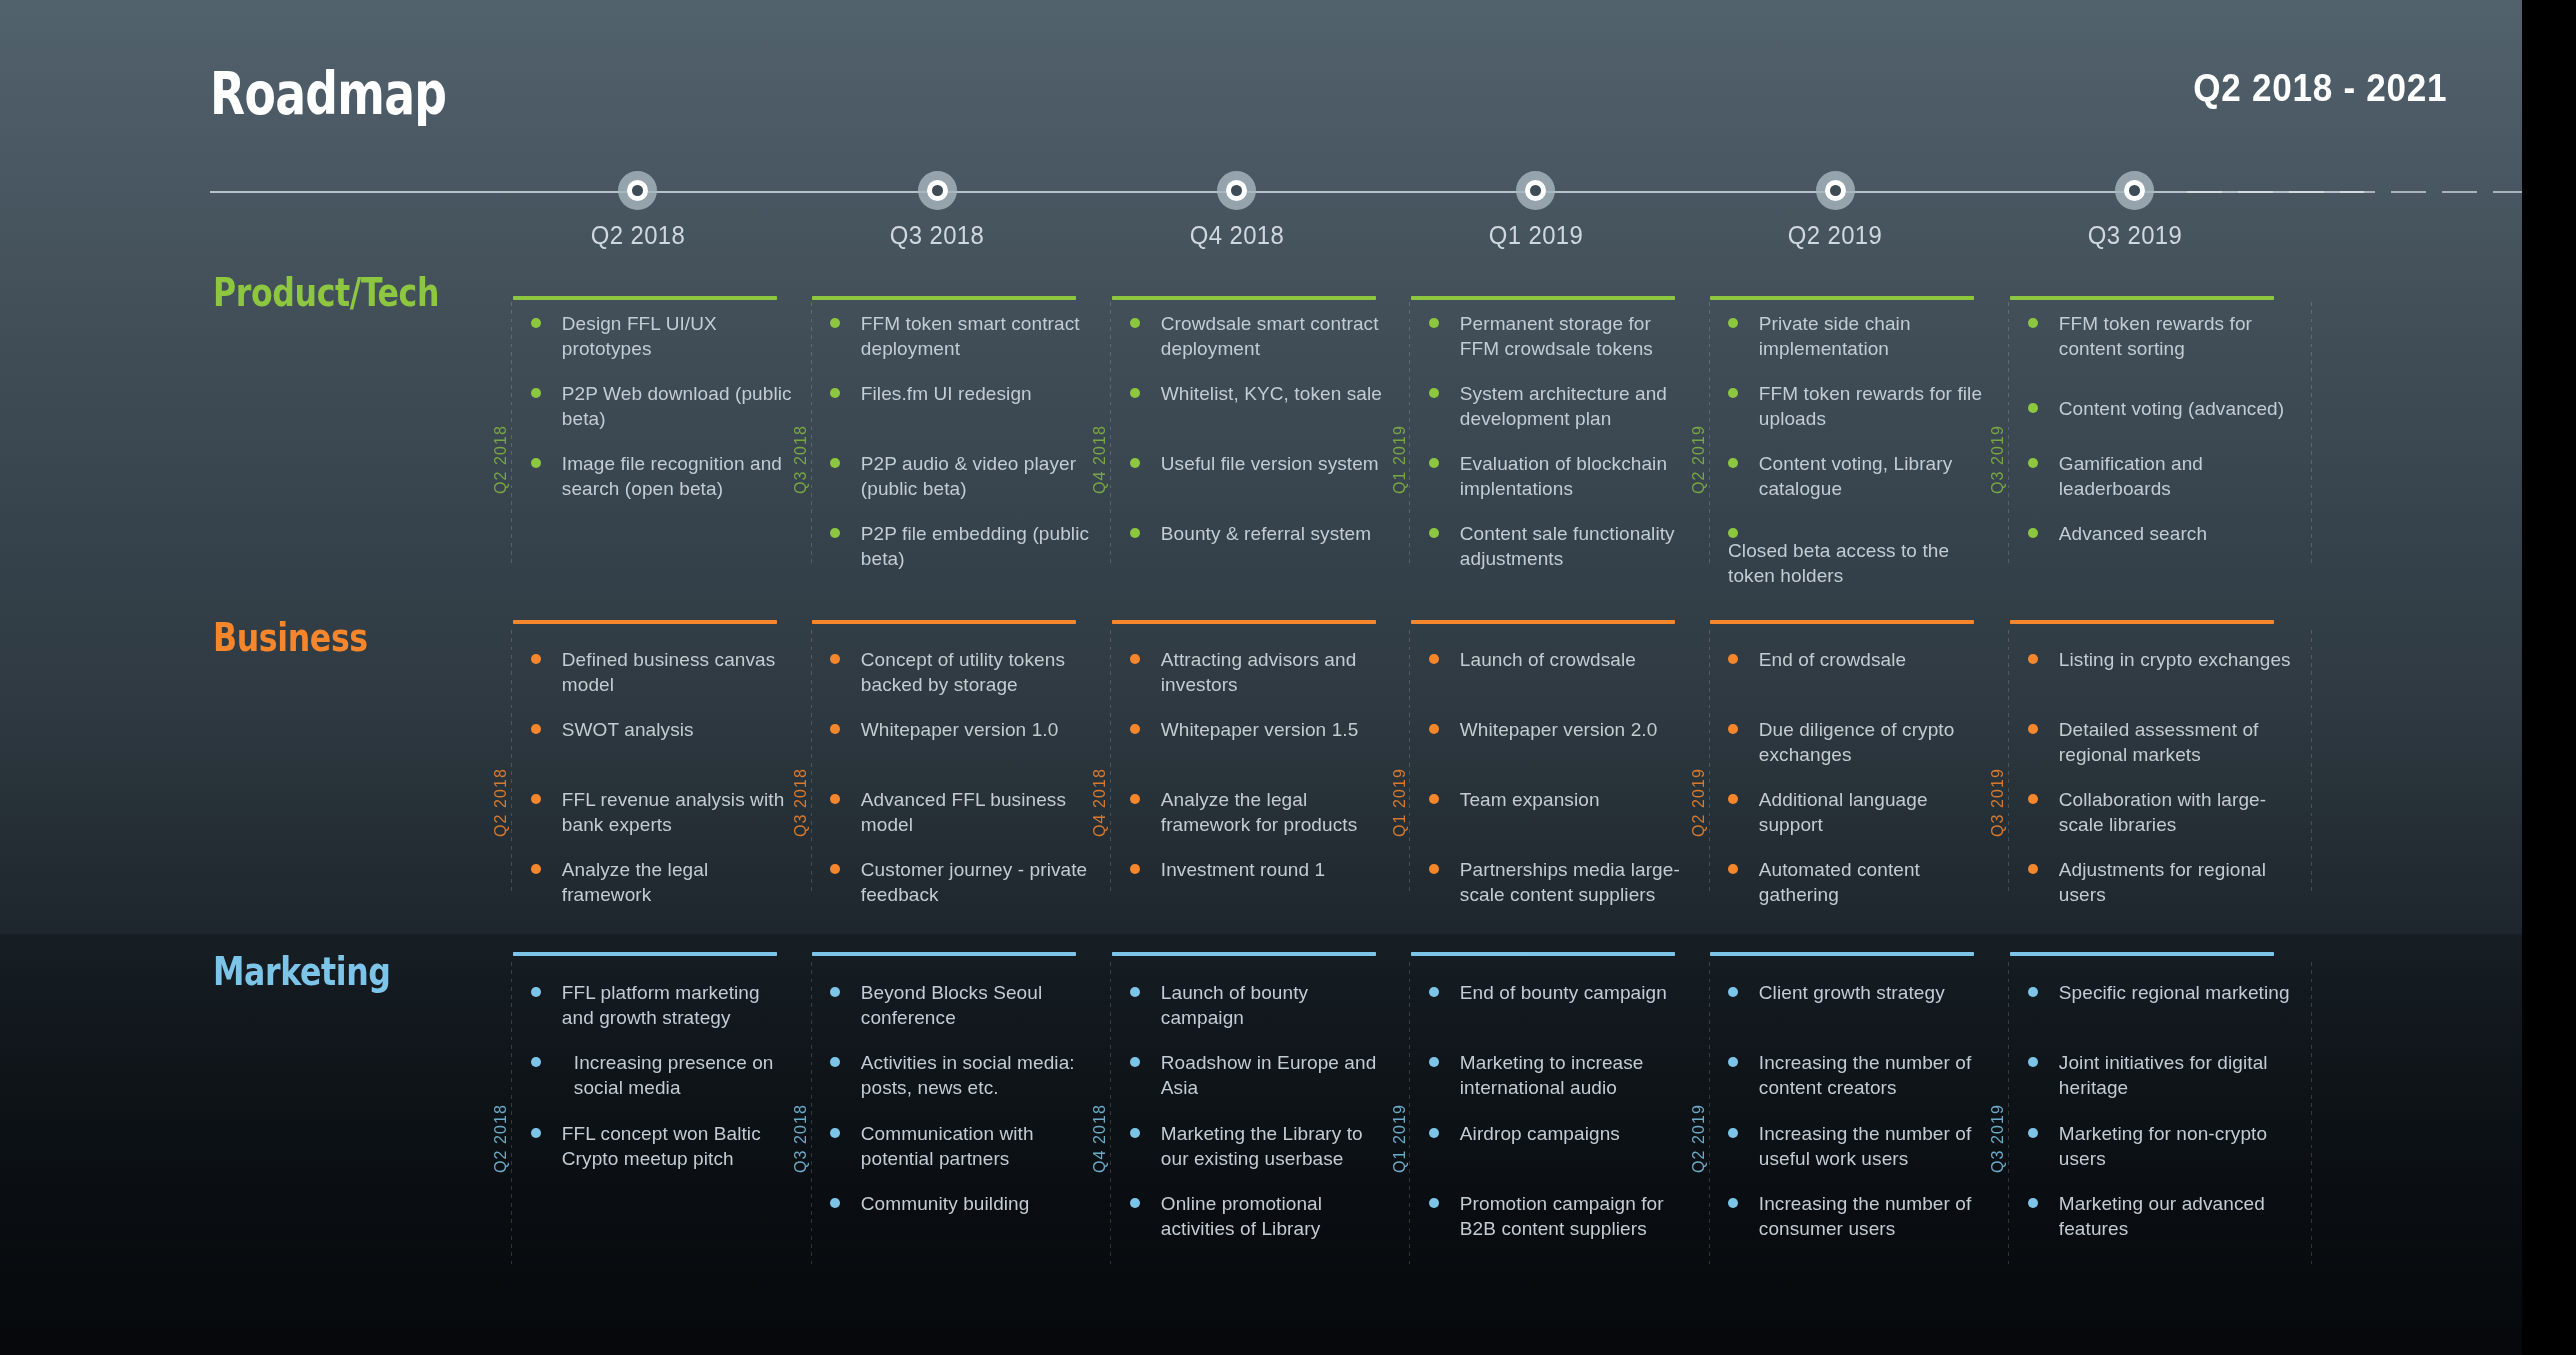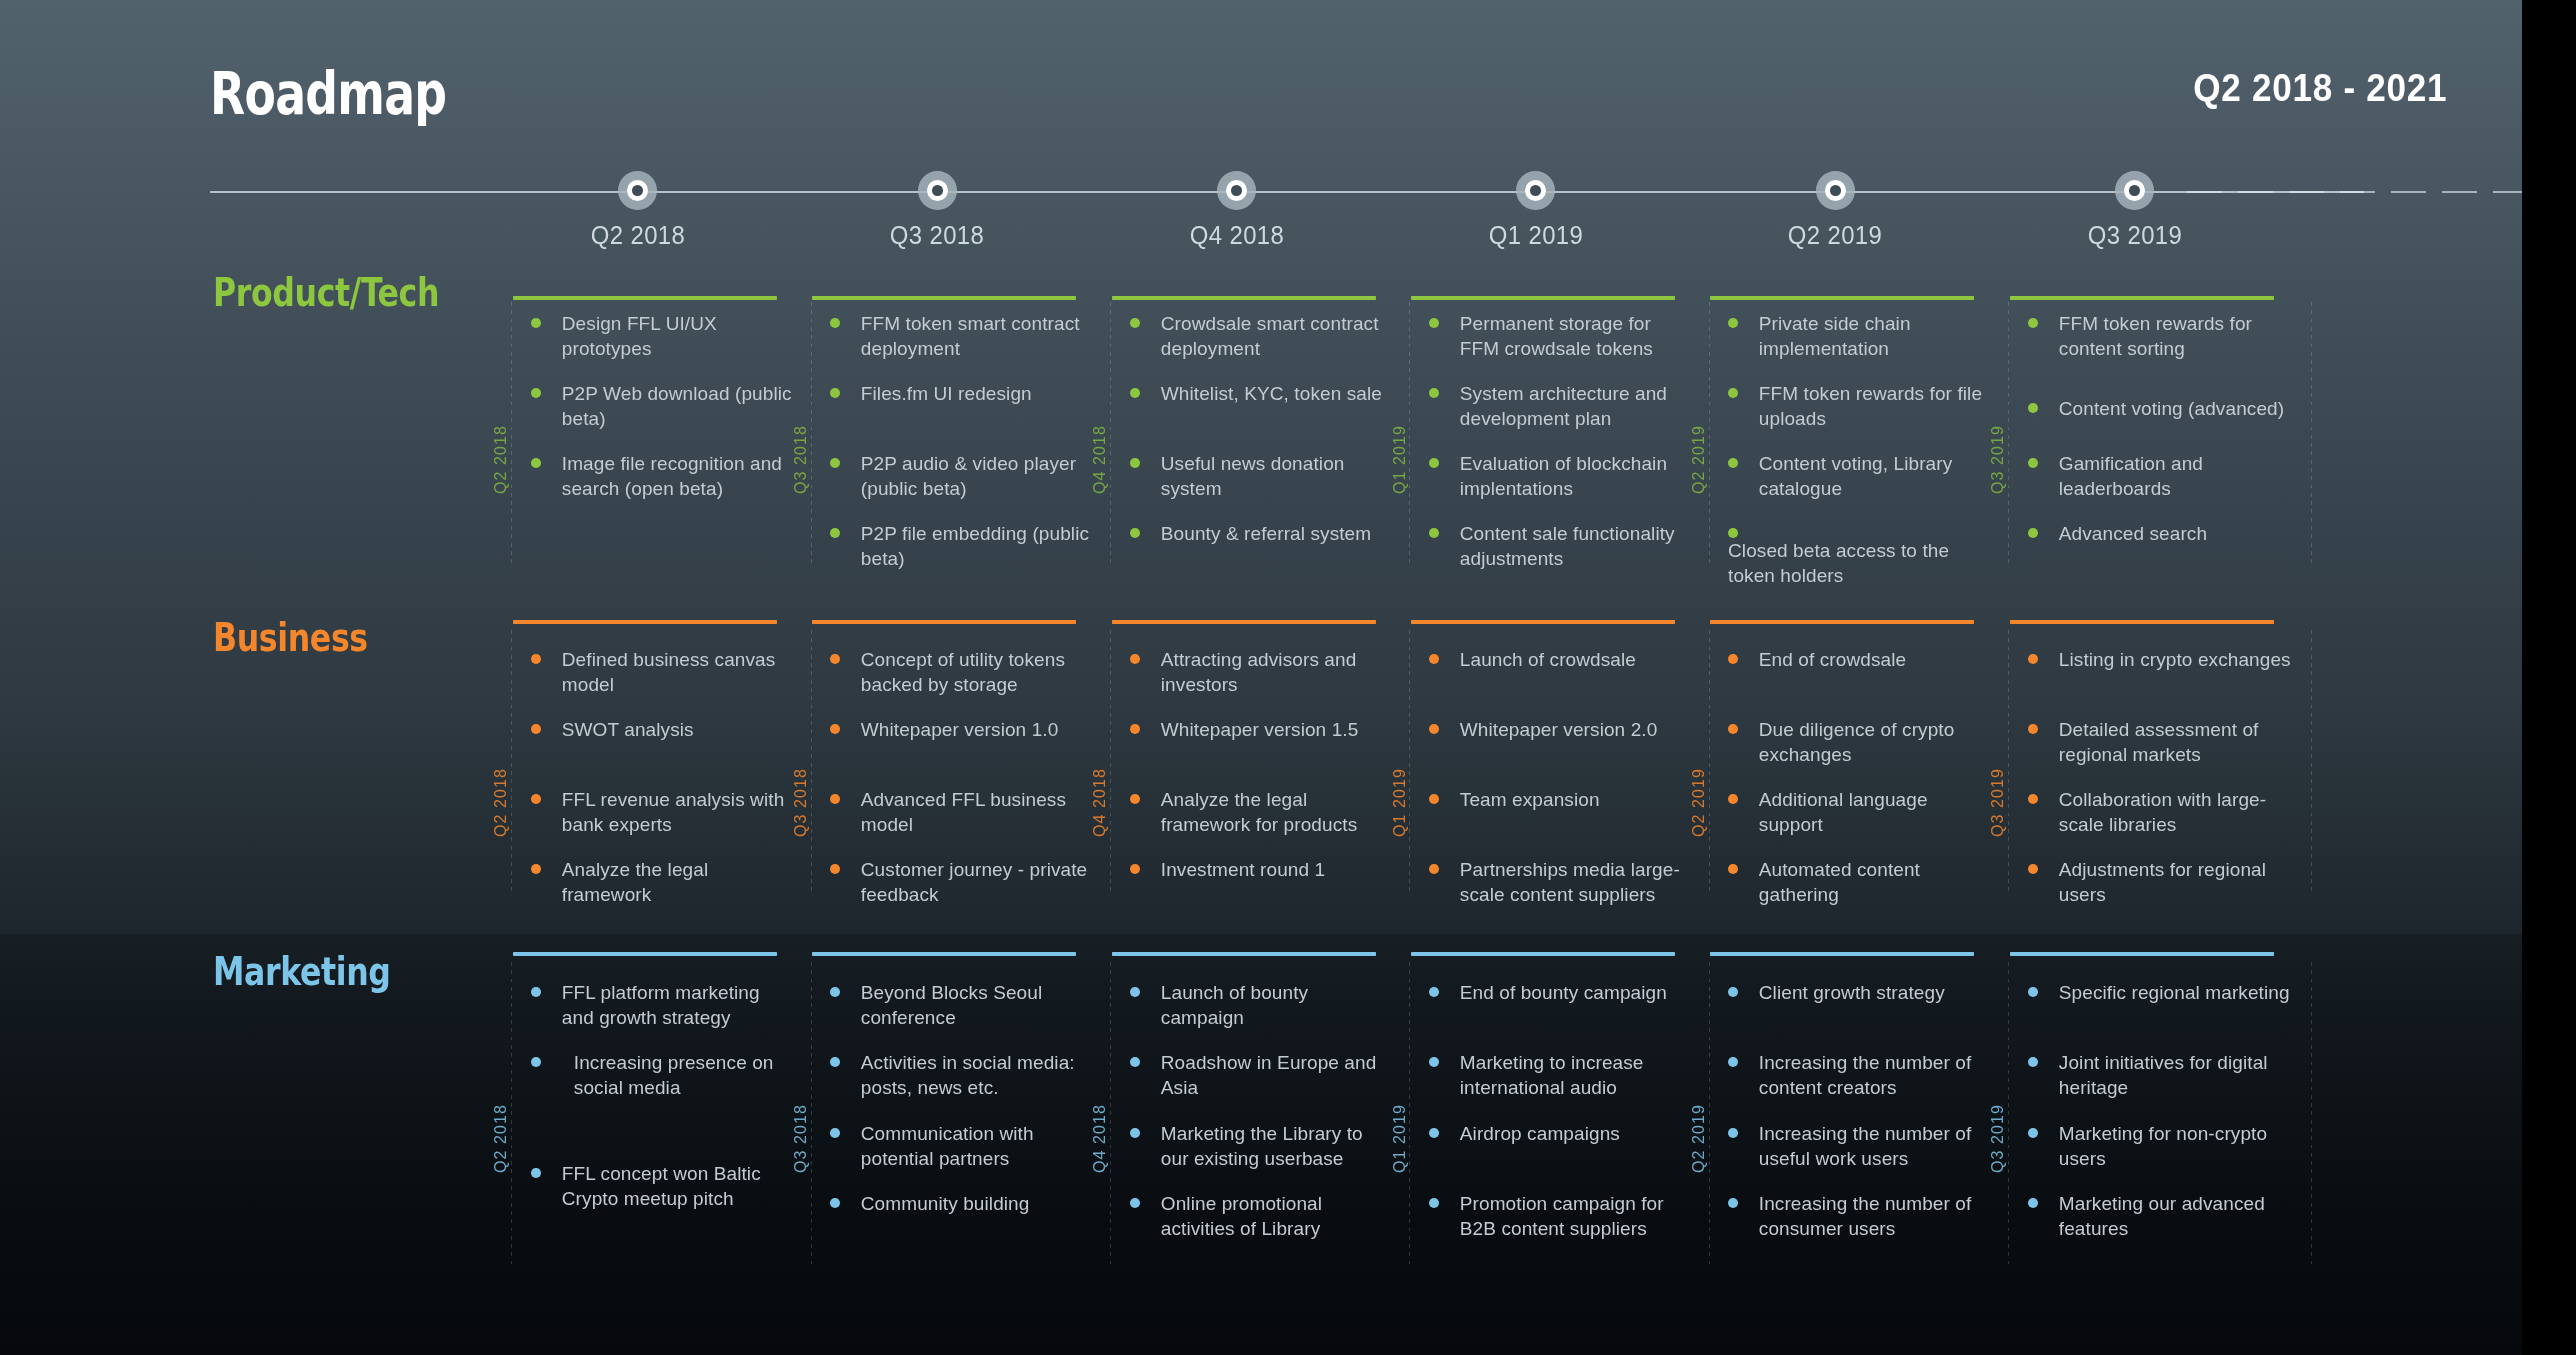--- a/index.html
+++ b/index.html
@@ -221,21 +221,21 @@
       <div class="bullet" style="left: 1130px; top: 311px; width: 265px;">
         <span class="dot" style="background: rgb(141, 198, 63);"></span>
         <span class="btxt">Crowdsale smart contract deployment</span>
       </div>
       <div class="bullet" style="left: 1130px; top: 381px; width: 265px;">
         <span class="dot" style="background: rgb(141, 198, 63);"></span>
         <span class="btxt">Whitelist, KYC, token sale</span>
       </div>
       <div class="bullet" style="left: 1130px; top: 451px; width: 265px;">
         <span class="dot" style="background: rgb(141, 198, 63);"></span>
-        <span class="btxt">Useful news donation system</span>
+        <span class="btxt">Useful file version system</span>
       </div>
       <div class="bullet" style="left: 1130px; top: 521px; width: 265px;">
         <span class="dot" style="background: rgb(141, 198, 63);"></span>
         <span class="btxt">Bounty &amp; referral system</span>
       </div>
       <div class="rule" style="left: 1411px; top: 296px; width: 264px; background: rgb(141, 198, 63);"></div>
       <div class="vlabel" style="left: 1391px; top: 425px; color: rgb(141, 198, 63); opacity: 0.75;">Q1 2019</div>
       <div class="bullet" style="left: 1429px; top: 311px; width: 265px;">
         <span class="dot" style="background: rgb(141, 198, 63);"></span>
         <span class="btxt">Permanent storage for FFM crowdsale tokens</span>
@@ -401,21 +401,21 @@
       <div class="rule" style="left: 513px; top: 952px; width: 264px; background: rgb(125, 197, 232);"></div>
       <div class="vlabel" style="left: 492px; top: 1104px; color: rgb(125, 197, 232); opacity: 0.85;">Q2 2018</div>
       <div class="bullet" style="left: 531px; top: 980px; width: 265px;">
         <span class="dot" style="background: rgb(125, 197, 232);"></span>
         <span class="btxt">FFL platform marketing and growth strategy</span>
       </div>
       <div class="bullet" style="left: 531px; top: 1050px; width: 265px; gap: 12px;">
         <span class="dot" style="background: rgb(125, 197, 232);"></span>
         <span class="btxt">Increasing presence on social media</span>
       </div>
-      <div class="bullet" style="left: 531px; top: 1121px; width: 265px; margin-top: 40px;">
+      <div class="bullet" style="left: 531px; top: 1121px; width: 265px;">
         <span class="dot" style="background: rgb(125, 197, 232);"></span>
         <span class="btxt">FFL concept won Baltic Crypto meetup pitch</span>
       </div>
       <div class="rule" style="left: 812px; top: 952px; width: 264px; background: rgb(125, 197, 232);"></div>
       <div class="vlabel" style="left: 792px; top: 1104px; color: rgb(125, 197, 232); opacity: 0.85;">Q3 2018</div>
       <div class="bullet" style="left: 830px; top: 980px; width: 265px;">
         <span class="dot" style="background: rgb(125, 197, 232);"></span>
         <span class="btxt">Beyond Blocks Seoul conference</span>
       </div>
       <div class="bullet" style="left: 830px; top: 1050px; width: 265px;">

